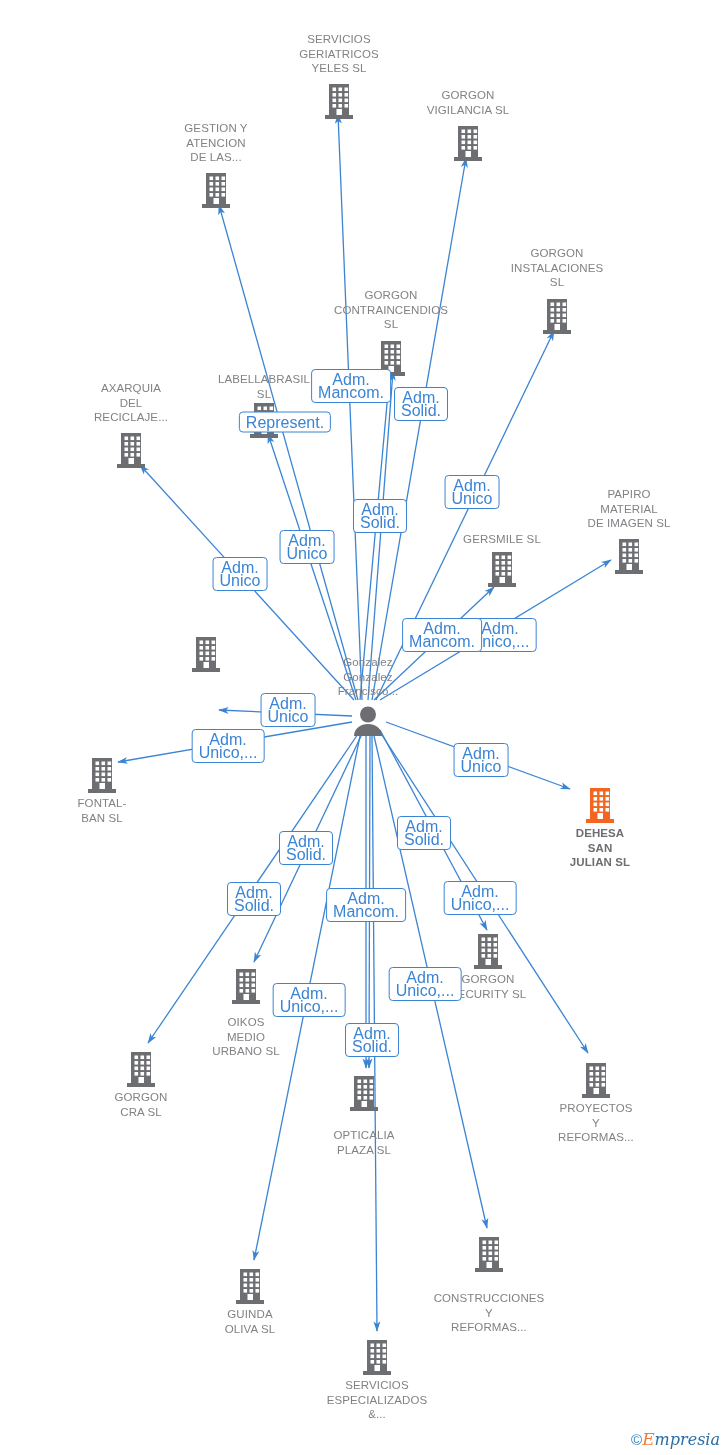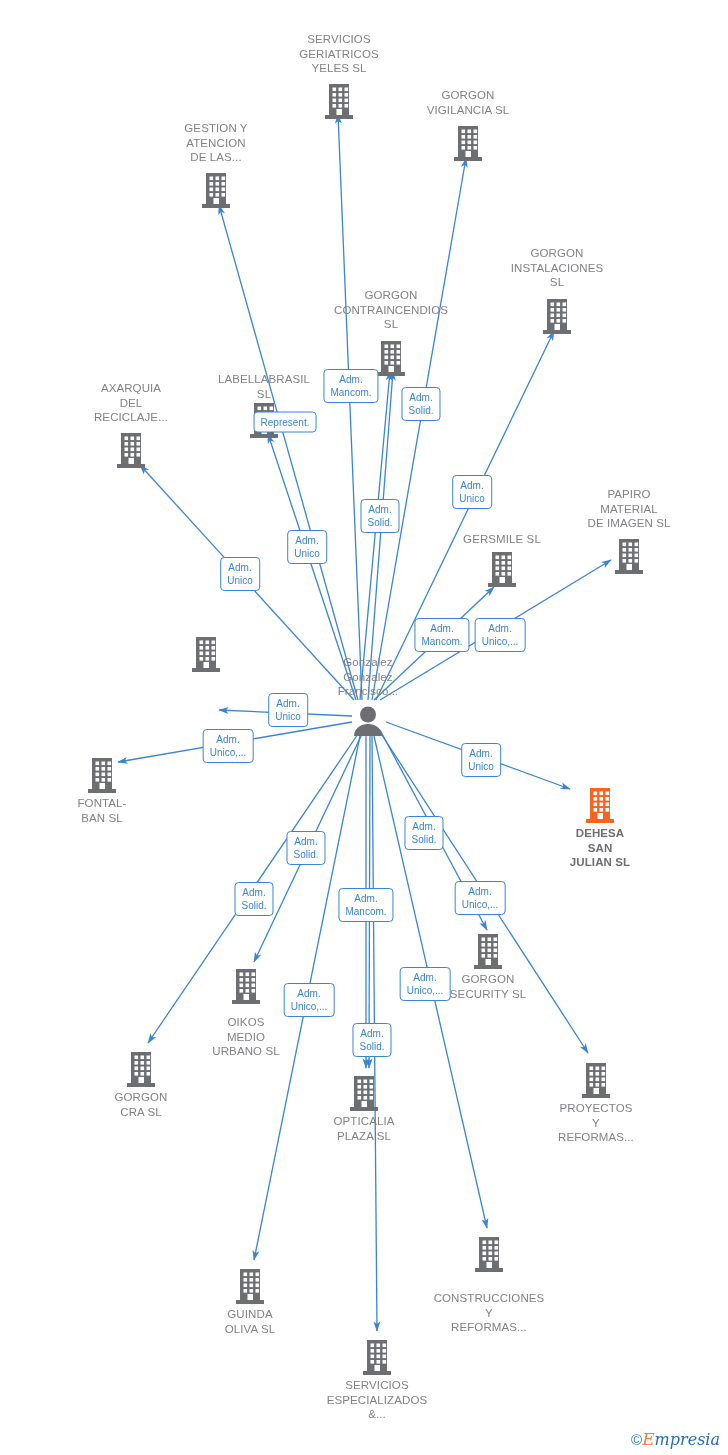--- a/index.html
+++ b/index.html
@@ -49,21 +49,21 @@
     display: block;
     margin: 0 auto;
   }
   .edge-label {
     position: absolute;
     transform: translate(-50%, -50%);
     background: #ffffff;
     border: 1.2px solid #3b84d4;
     border-radius: 4px;
     color: #3b84d4;
-    font-size: 10px;
+    font-size: 16px;
     line-height: 13px;
     text-align: center;
     padding: 3px 6px;
     white-space: pre-line;
     box-sizing: border-box;
   }
   #watermark {
     position: absolute;
     right: 8px;
     bottom: 5px;
@@ -521,21 +521,21 @@
               <rect x="9.5" y="16.5" width="3.6" height="3.6" fill="#ffffff"></rect>
               <rect x="15.5" y="16.5" width="3.6" height="3.6" fill="#ffffff"></rect>
               <rect x="21.5" y="16.5" width="3.6" height="3.6" fill="#ffffff"></rect>
               <rect x="9.5" y="22" width="3.6" height="3.6" fill="#ffffff"></rect>
               <rect x="15.5" y="22" width="3.6" height="3.6" fill="#ffffff"></rect>
               <rect x="21.5" y="22" width="3.6" height="3.6" fill="#ffffff"></rect>
               <rect x="13.5" y="27" width="5.5" height="6" fill="#ffffff"></rect>
             </g>
           </svg>
         </div>
-        <div class="node-label" style="margin-top: 2px;">OPTICALIA
+        <div class="node-label" style="margin-top: 16px;">OPTICALIA
 PLAZA SL</div>
       </div>
       <div class="node" style="left: 596px; top: 1061px;">
         <div>
           <svg width="32" height="38" viewBox="0 0 32 38" class="bldg">
             <g fill="#6d6e71">
               <path d="M6,2 h20 v31 h-20 z"></path>
               <rect x="2" y="33" width="28" height="4"></rect>
               <rect x="9.5" y="5.5" width="3.6" height="3.6" fill="#ffffff"></rect>
               <rect x="15.5" y="5.5" width="3.6" height="3.6" fill="#ffffff"></rect>

